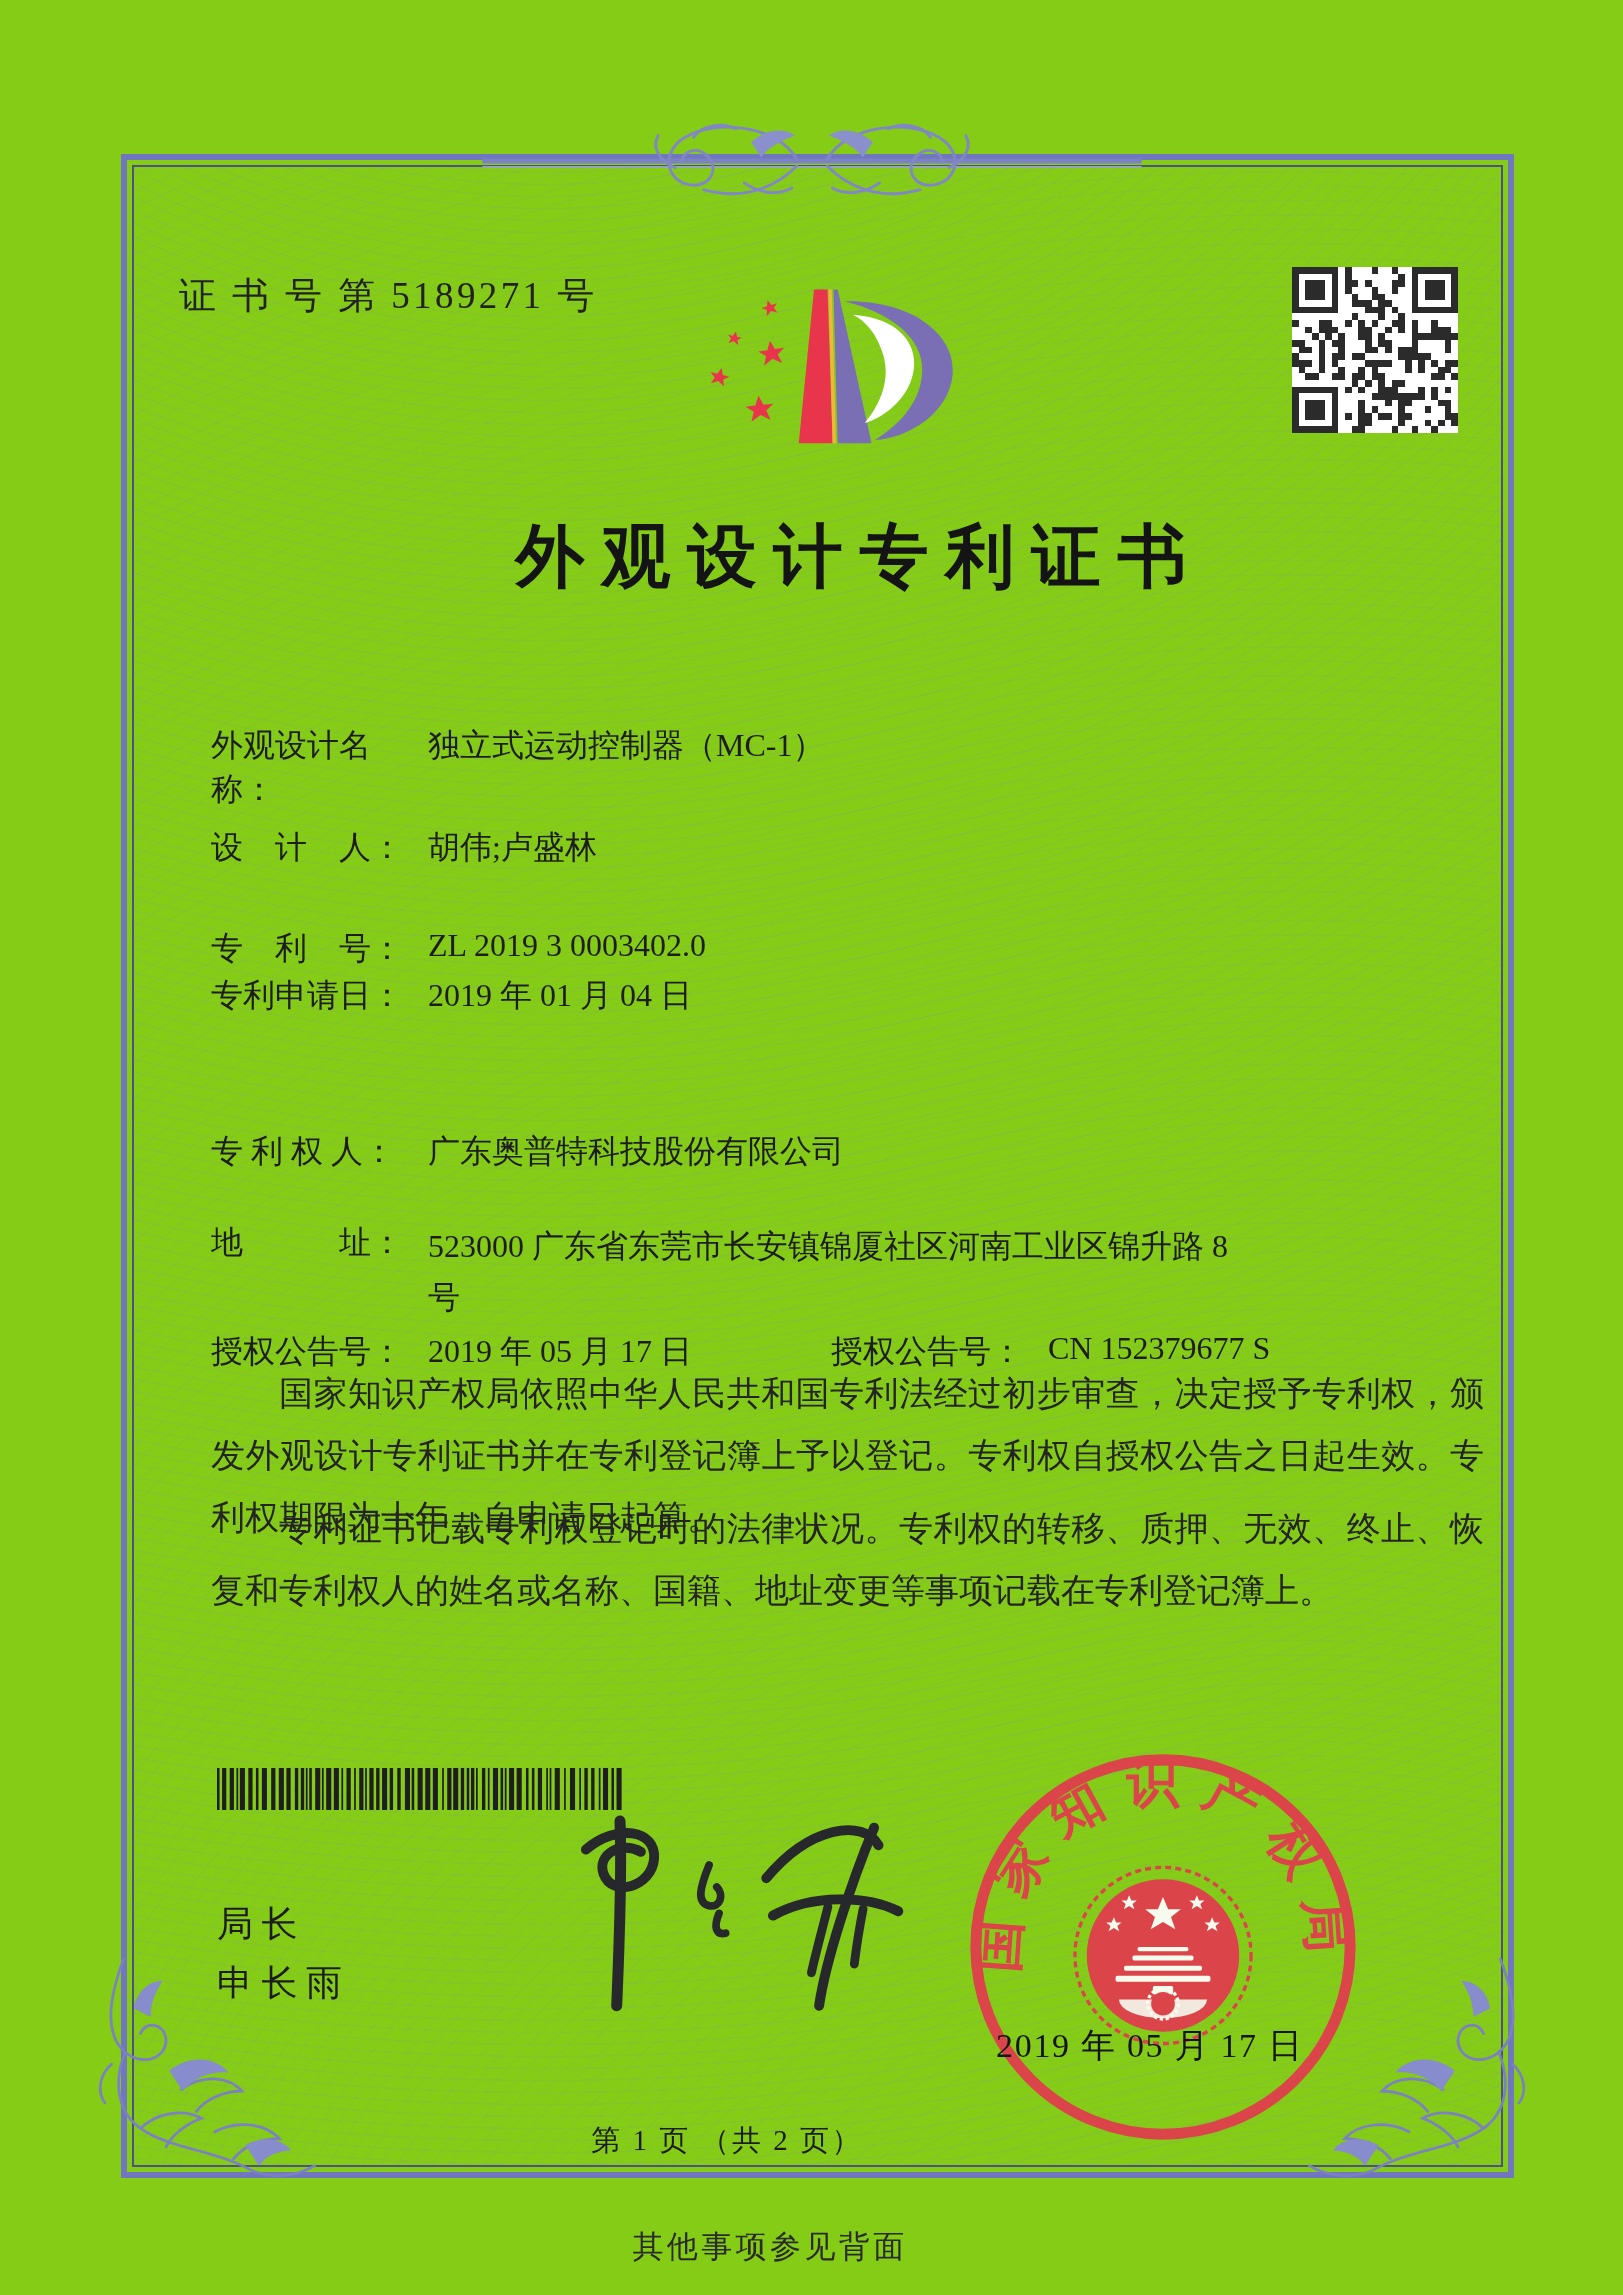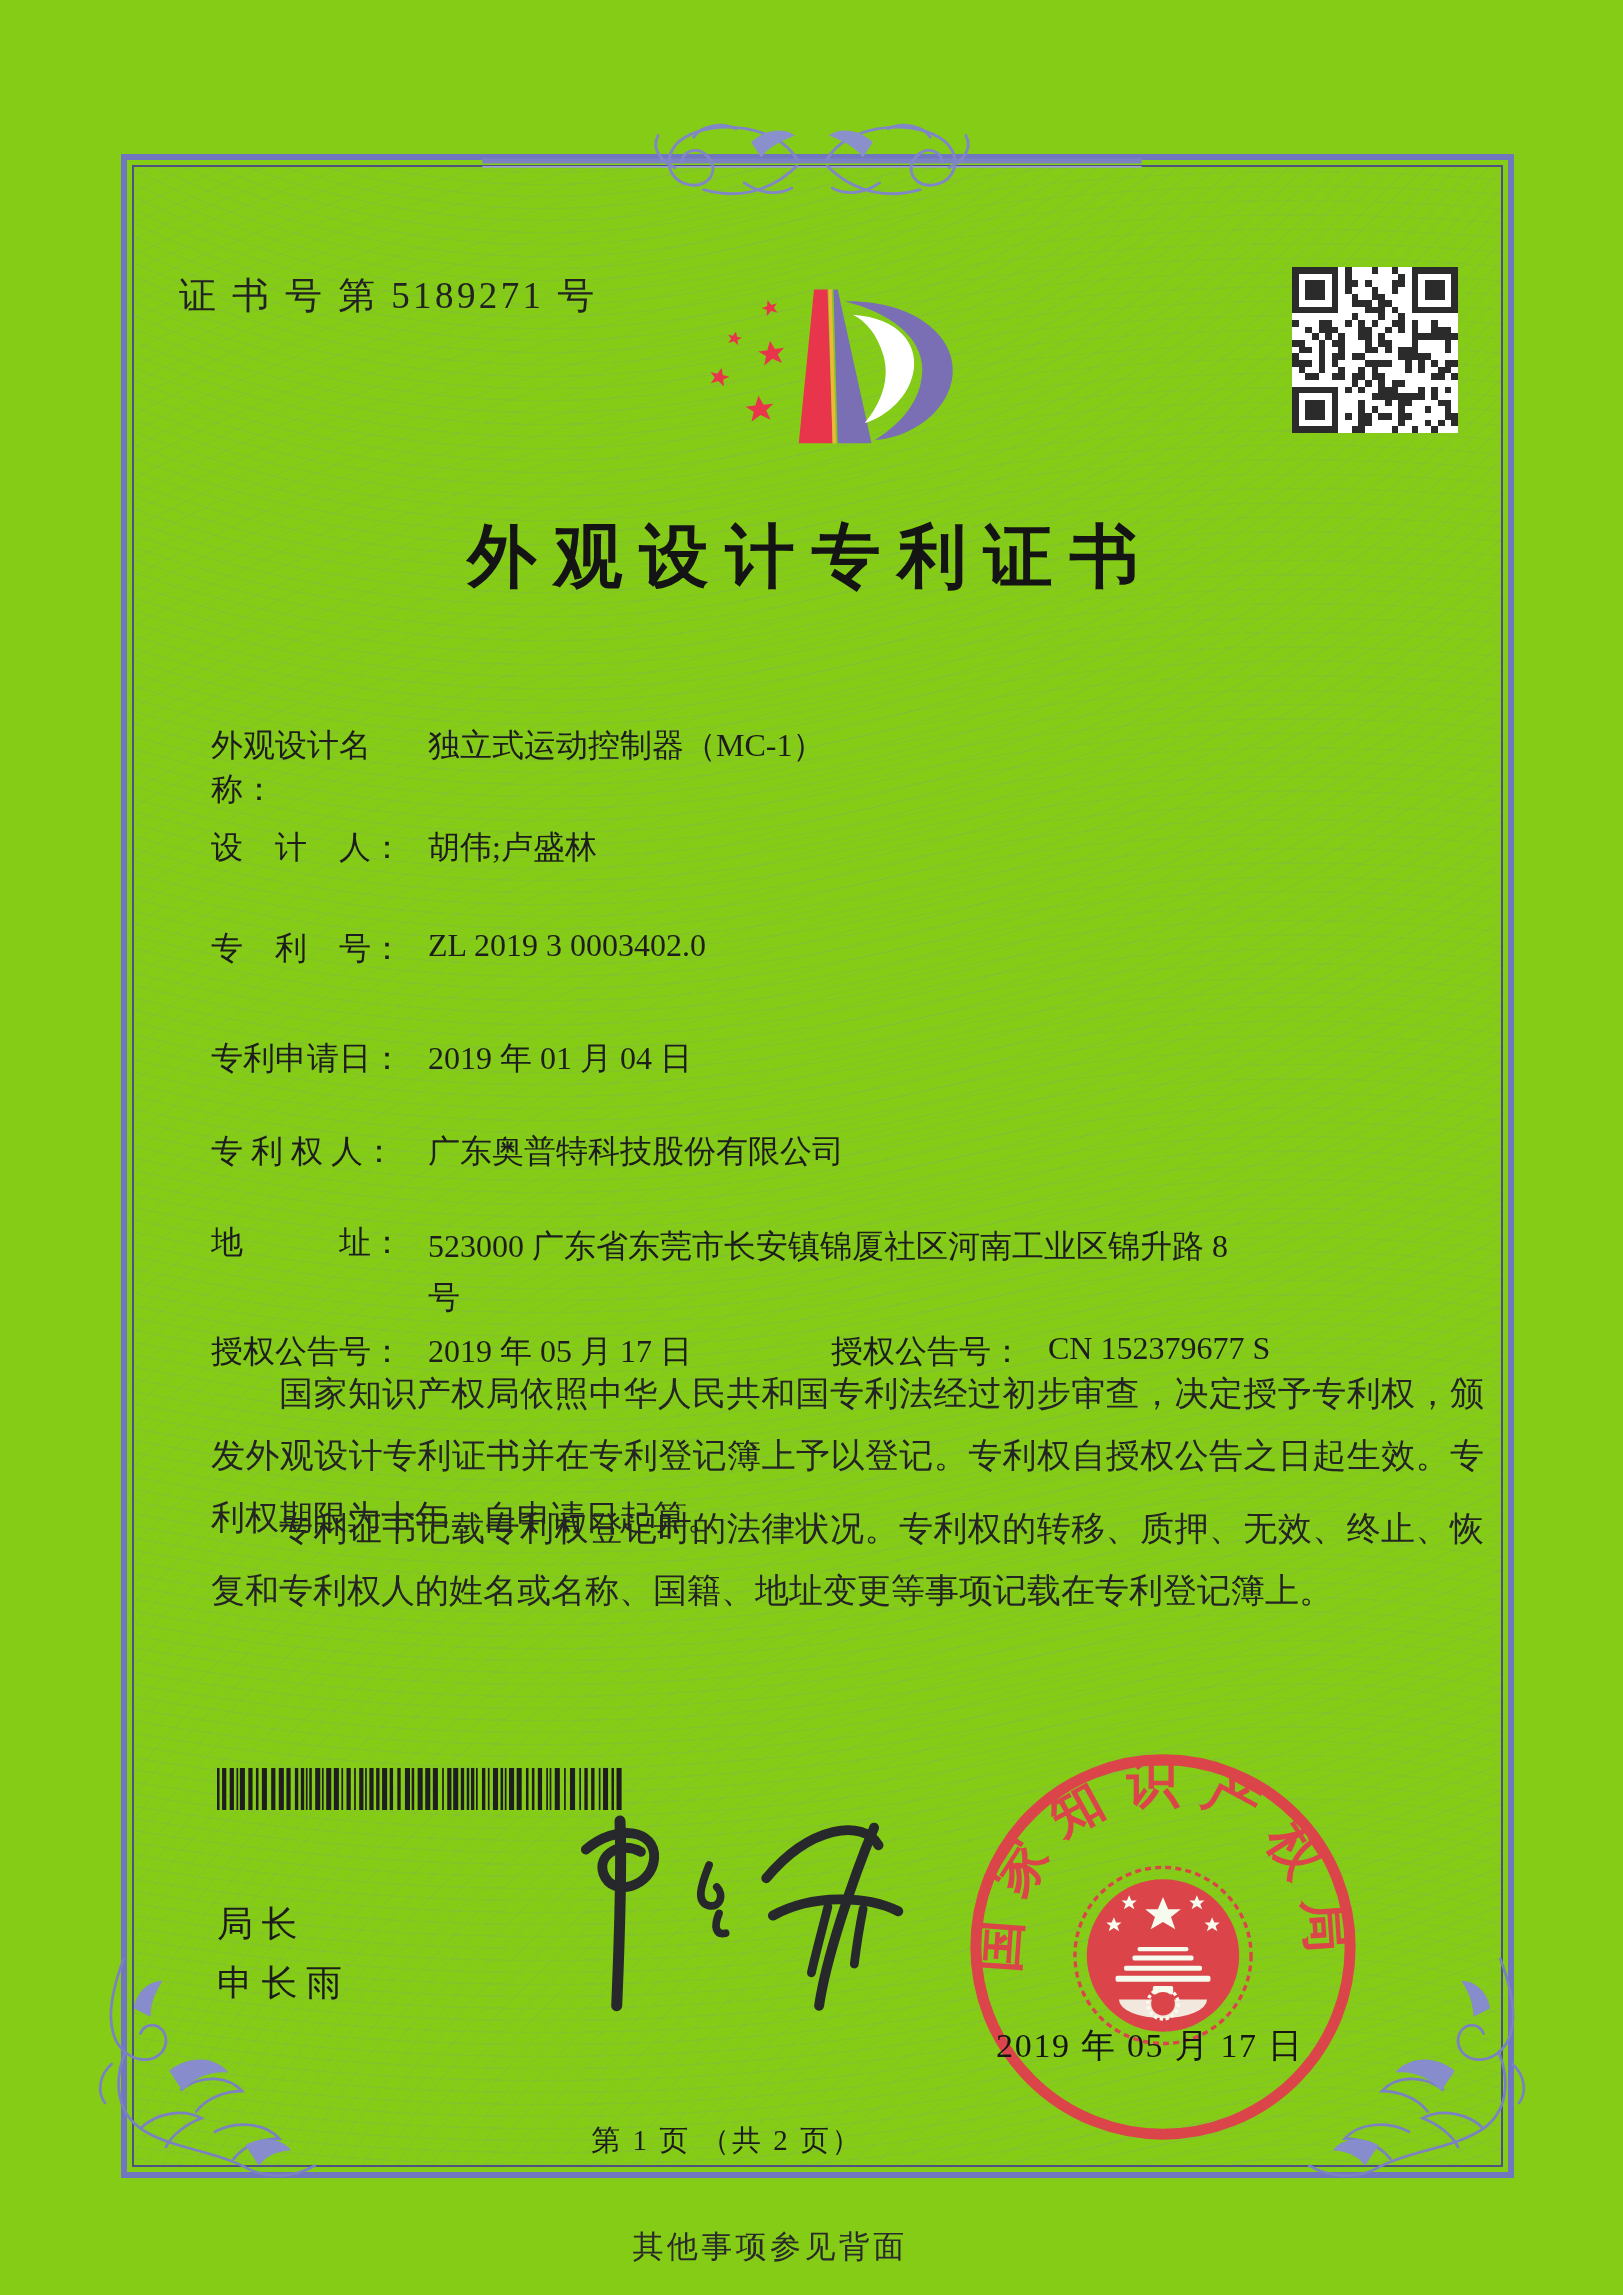--- a/index.html
+++ b/index.html
@@ -23,21 +23,21 @@
     background:
       repeating-radial-gradient(circle at 30% -40%, rgba(124,130,199,0.10) 0 1.4px, rgba(0,0,0,0) 1.4px 12px),
       repeating-radial-gradient(circle at 85% 130%, rgba(124,130,199,0.08) 0 1.3px, rgba(0,0,0,0) 1.3px 14.4px);
   }
   
   .cert-no{position:absolute;left:179px;top:271px;font-size:37px;letter-spacing:3.4px;color:#222;}
   .logo{position:absolute;left:709px;top:264px;width:254px;height:203px;}
   .qr{position:absolute;left:1292px;top:267px;width:166px;height:166px;}
   .title{
     position:absolute;left:121px;top:511px;width:1381px;text-align:center;
-    font-size:69px;font-weight:700;letter-spacing:17px;color:#141414;
+    font-size:69px;font-weight:700;letter-spacing:17px;color:#141414;padding-left:48px;
   }
   
   .field-row{position:absolute;left:211px;font-size:32px;display:flex;align-items:flex-start;color:#1d1d1d;margin-top:12px;}
   .f-label{display:inline-block;width:217px;flex:0 0 217px;}
   .f-value{display:inline-block;}
   .addr .f-value{width:829px;line-height:51px;}
   .grant .f-value1{display:inline-block;width:403px;flex:0 0 403px;}
   
   .body-para{
     position:absolute;left:211px;width:1273px;font-size:34px;line-height:62px;
@@ -356,21 +356,21 @@
     <span class="f-value">独立式运动控制器（MC-1）</span>
   </div>
   <div class="field-row" style="top:814px">
     <span class="f-label">设　计　人：</span>
     <span class="f-value">胡伟;卢盛林</span>
   </div>
   <div class="field-row" style="top:915px">
     <span class="f-label">专　利　号：</span>
     <span class="f-value">ZL 2019 3 0003402.0</span>
   </div>
-  <div class="field-row" style="top:1025px">
+  <div class="field-row" style="top:962px">
     <span class="f-label">专利申请日：</span>
     <span class="f-value">2019 年 01 月 04 日</span>
   </div>
   <div class="field-row" style="top:1118px">
     <span class="f-label">专 利 权 人：</span>
     <span class="f-value">广东奥普特科技股份有限公司</span>
   </div>
   <div class="field-row addr" style="top:1209px">
     <span class="f-label">地　　　址：</span>
     <span class="f-value">523000 广东省东莞市长安镇锦厦社区河南工业区锦升路 8 号</span>

